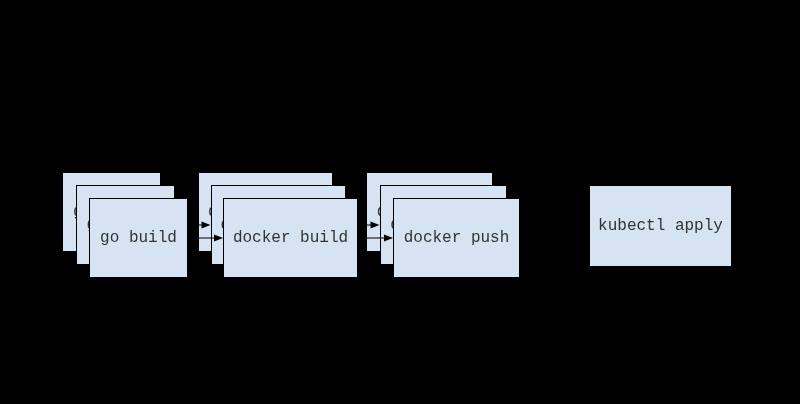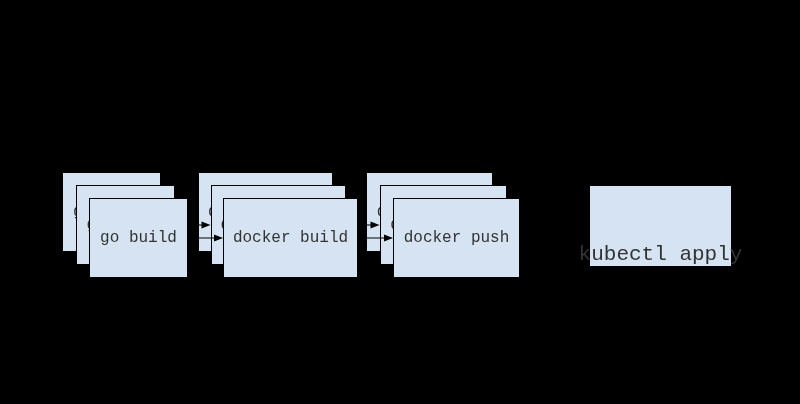--- a/index.html
+++ b/index.html
@@ -92,16 +92,16 @@
     <svg width="800" height="404" class="arrow-layer" style="z-index: 5;">
       <g>
         <line x1="188" y1="238" x2="215" y2="238" stroke="#000000" stroke-width="1"></line>
         <polygon points="223,238 214,234.5 214,241.5" fill="#000000"></polygon>
       </g>
       <g>
         <line x1="358" y1="238" x2="385" y2="238" stroke="#000000" stroke-width="1"></line>
         <polygon points="393,238 384,234.5 384,241.5" fill="#000000"></polygon>
       </g>
     </svg>
-    <div class="card" style="left: 589px; top: 185px; width: 143px; height: 82px; z-index: 4; background: rgb(213, 227, 243); border-color: rgb(0, 0, 0); color: rgb(51, 51, 51); font-size: 21px; align-items: flex-end;">
+    <div class="card" style="left: 589px; top: 185px; width: 143px; height: 82px; z-index: 4; background: rgb(213, 227, 243); border-color: rgb(0, 0, 0); color: rgb(51, 51, 51); font-size: 16px;">
       <span class="card-label">kubectl apply</span>
     </div>
   </div>
 
 </body></html>

